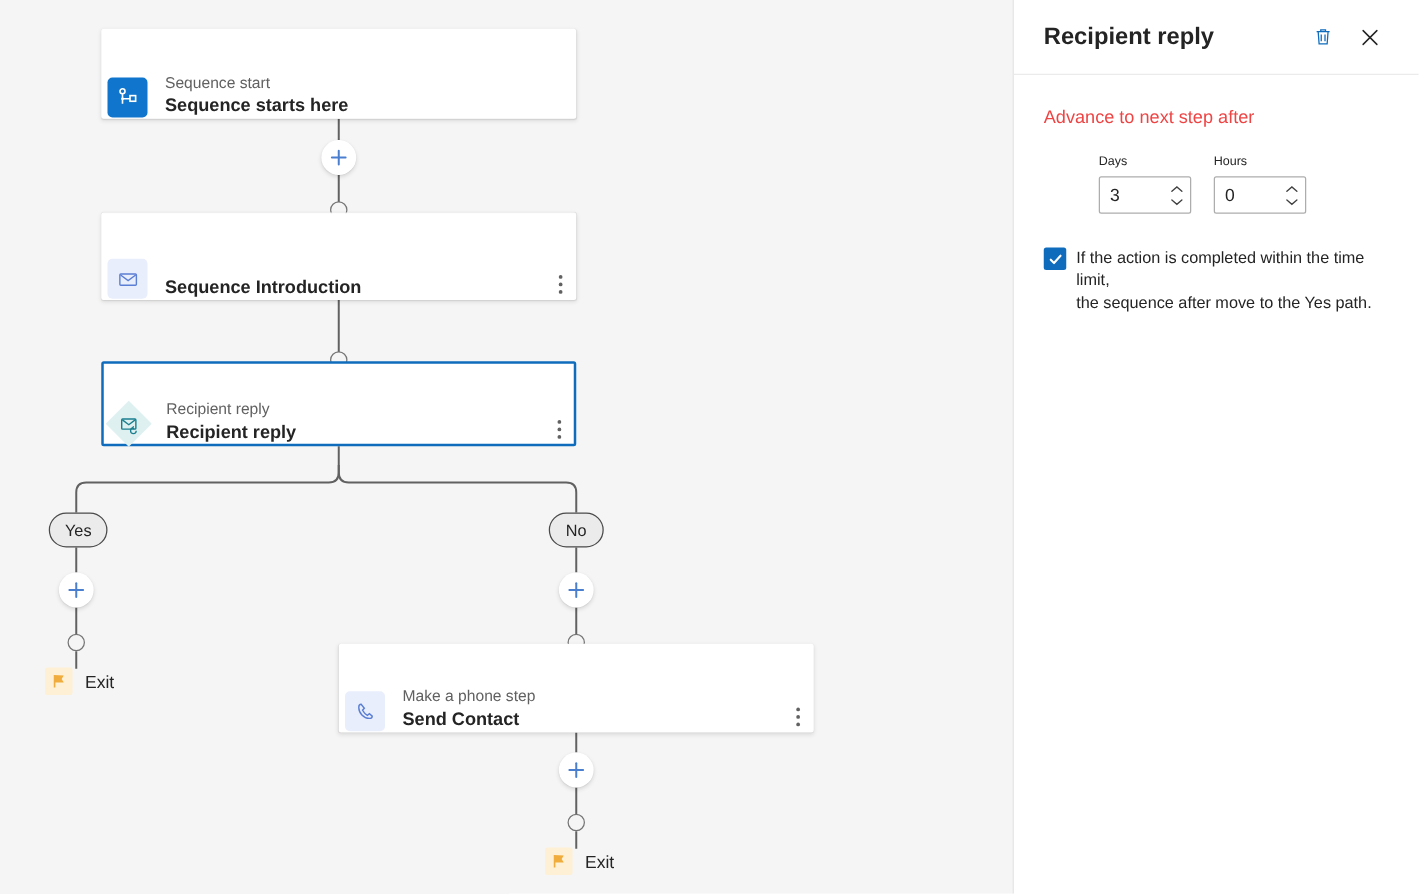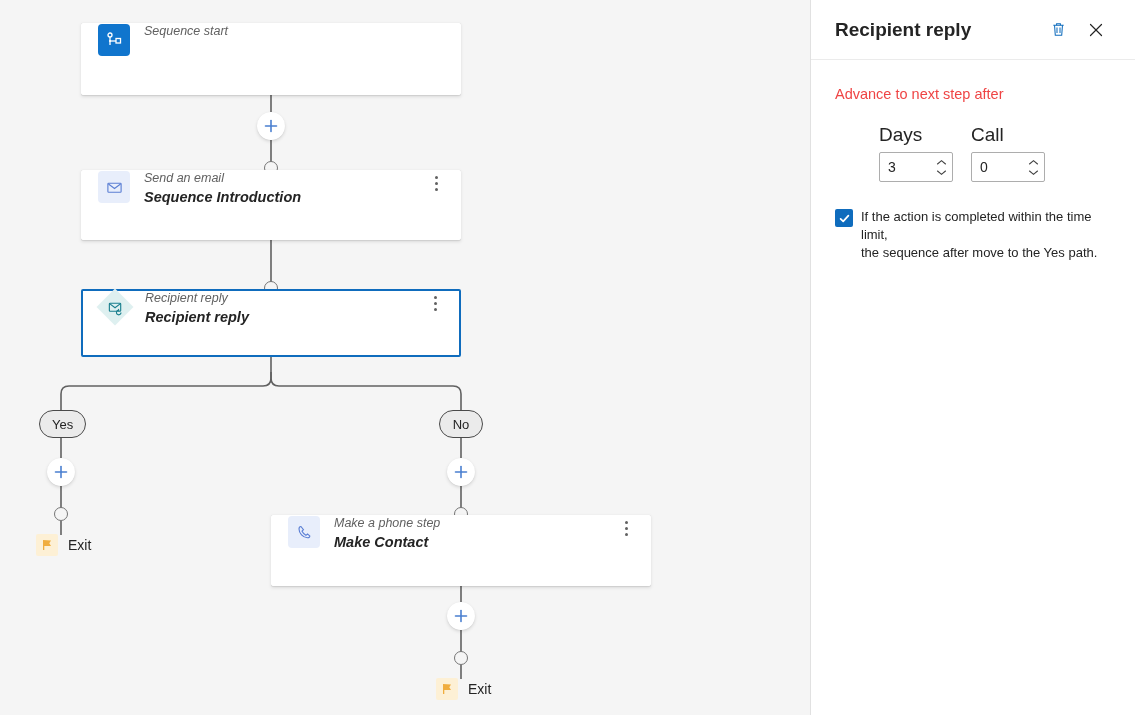--- a/index.html
+++ b/index.html
@@ -30,23 +30,22 @@
   }
 
   
   .node-card {
     position: absolute;
     background: #ffffff;
     border: 1px solid #ffffff;
     border-radius: 2px;
     box-shadow: 0 1.6px 3.6px rgba(0,0,0,0.10), 0 0.3px 0.9px rgba(0,0,0,0.08);
     display: flex;
-    align-items: flex-start;
-    padding: 0 16px;
-    font-style: italic;
+    align-items: flex-end;
+    padding: 0 4px;
   }
   .node-card.selected {
     border: 2px solid #0f6cbd;
     box-shadow: none;
   }
   .node-icon {
     width: 32px; height: 32px;
     flex: 0 0 32px;
     border-radius: 4px;
     display: flex; align-items: center; justify-content: center;
@@ -184,21 +183,21 @@
     color: #ef4444;
     margin-bottom: 22px;
   }
   .fields-row {
     display: flex;
     gap: 18px;
     padding-left: 44px;
   }
   .field-group { width: 74px; }
   .field-label {
-    font-size: 19px;
+    font-size: 10px;
     color: #242424;
     margin-bottom: 6px;
   }
   .spinner {
     position: relative;
     height: 30px;
     border: 1px solid #adadad;
     border-radius: 2px;
     background: #ffffff;
     display: flex; align-items: center;
@@ -286,40 +285,40 @@
         <svg width="18" height="18" viewBox="0 0 18 18" fill="none" stroke="#ffffff" stroke-width="1.3">
           <circle cx="5" cy="4" r="2"></circle>
           <line x1="5" y1="6" x2="5" y2="14"></line>
           <line x1="5" y1="10" x2="11" y2="10"></line>
           <circle cx="5" cy="10" r="1.1" fill="#ffffff" stroke="none"></circle>
           <rect x="11" y="7.5" width="4.5" height="4.5"></rect>
         </svg>
       </div>
       <div class="node-text">
         <div class="node-sub">Sequence start</div>
+        <div class="node-title">Sequence starts here</div>
       </div>
     </div>
 
     <div class="plus-btn" style="left:257px; top:112px;">
       <svg width="16" height="16" viewBox="0 0 16 16" stroke="#4a7fd0" stroke-width="1.6" stroke-linecap="round">
         <line x1="8" y1="2.5" x2="8" y2="13.5"></line>
         <line x1="2.5" y1="8" x2="13.5" y2="8"></line>
       </svg>
     </div>
     <div class="ring" style="left:264px; top:161px;"></div>
 
     <div class="node-card" style="left:81px; top:170px; width:380px; height:70px;">
       <div class="node-icon light-blue">
         <svg width="17" height="17" viewBox="0 0 18 18" fill="none" stroke="#5b7fd4" stroke-width="1.2">
           <rect x="2" y="4.5" width="14" height="9.5" rx="0.8"></rect>
           <path d="M2.6,5.3 L9,10 L15.4,5.3"></path>
         </svg>
       </div>
       <div class="node-text">
-        <div class="node-sub">Send an email</div>
         <div class="node-title">Sequence Introduction</div>
       </div>
       <div class="kebab">
         <i></i>
           <i></i>
           <i></i>
       </div>
     </div>
 
     <div class="ring" style="left:264px; top:281px;"></div>
@@ -378,21 +377,21 @@
     </div>
 
     <div class="node-card" style="left:271px; top:515px; width:380px; height:71px;">
       <div class="node-icon light-blue">
         <svg width="17" height="17" viewBox="0 0 18 18" fill="none" stroke="#5b7fd4" stroke-width="1.2">
           <path d="M5.2,2.6 C4.2,2.6 3.2,3.6 3.2,5.2 C3.2,9.8 7.3,14.5 12.1,14.5 C13.6,14.5 14.6,13.5 14.6,12.6 L12.2,10.6 L10.5,12 C9.2,11.2 7.2,9.1 6.4,7.6 L7.9,6 Z"></path>
         </svg>
       </div>
       <div class="node-text">
         <div class="node-sub">Make a phone step</div>
-        <div class="node-title">Make Contact</div>
+        <div class="node-title">Send Contact</div>
       </div>
       <div class="kebab">
         <i></i>
           <i></i>
           <i></i>
       </div>
     </div>
 
     <div class="plus-btn" style="left:447px; top:602px;">
       <svg width="16" height="16" viewBox="0 0 16 16" stroke="#4a7fd0" stroke-width="1.6" stroke-linecap="round">
@@ -451,21 +450,21 @@
               <span>
                 <svg width="11" height="7" viewBox="0 0 11 7" fill="none" stroke="#424242" stroke-width="1.1" stroke-linecap="round">
                   <path d="M1.5,2 L5.5,5.4 L9.5,2"></path>
                 </svg>
               </span>
             </div>
           </div>
         </div>
 
         <div class="field-group">
-          <div class="field-label">Call</div>
+          <div class="field-label">Hours</div>
           <div class="spinner">
             <input type="text" value="0" style="">
             <div class="spin-arrows">
               <span>
                 <svg width="11" height="7" viewBox="0 0 11 7" fill="none" stroke="#424242" stroke-width="1.1" stroke-linecap="round">
                   <path d="M1.5,5 L5.5,1.6 L9.5,5"></path>
                 </svg>
               </span>
               <span>
                 <svg width="11" height="7" viewBox="0 0 11 7" fill="none" stroke="#424242" stroke-width="1.1" stroke-linecap="round">

